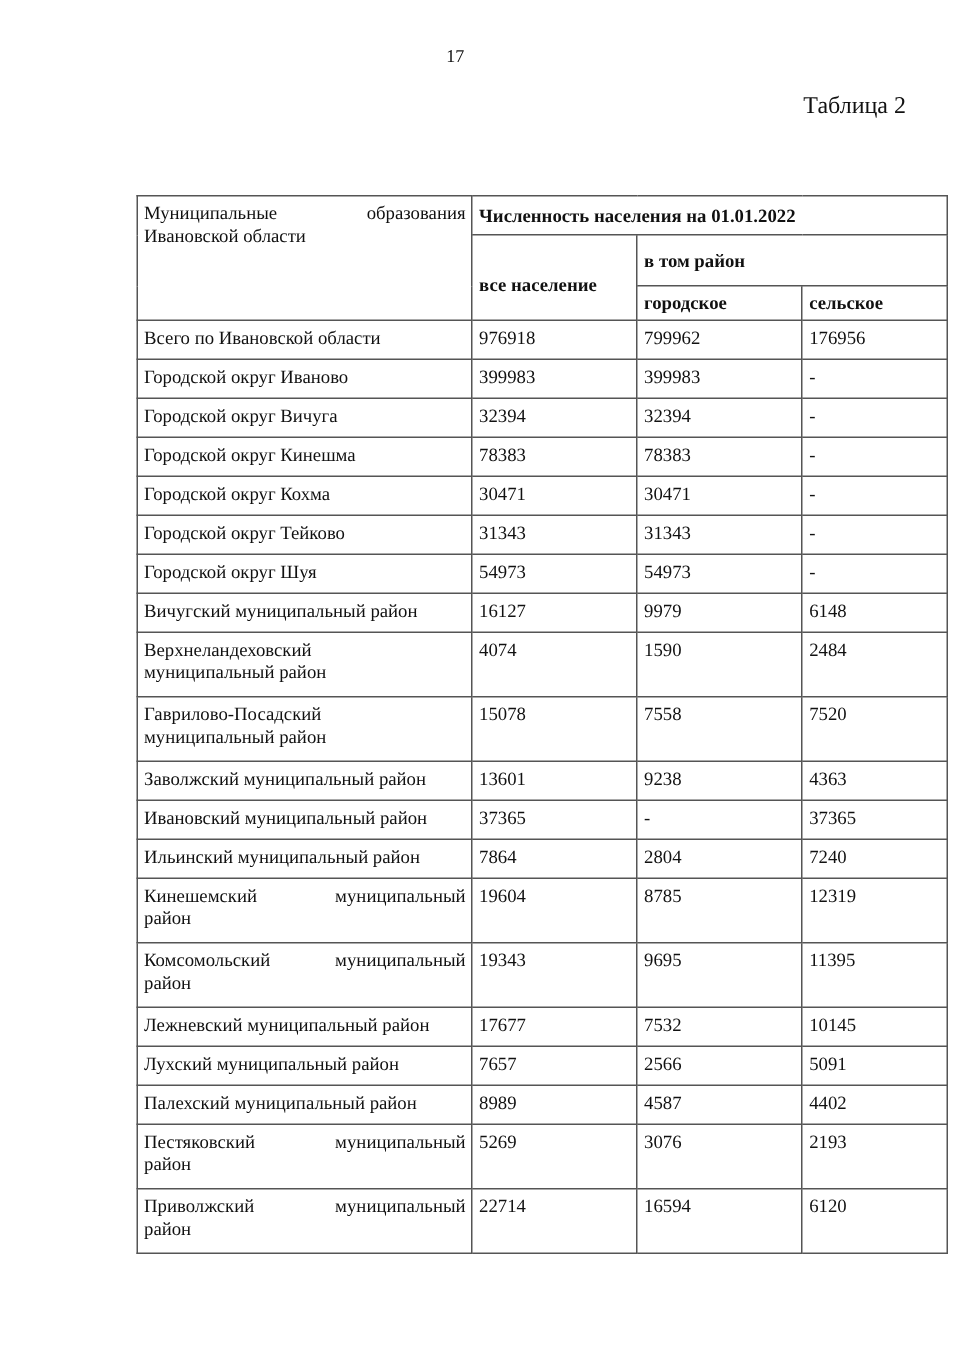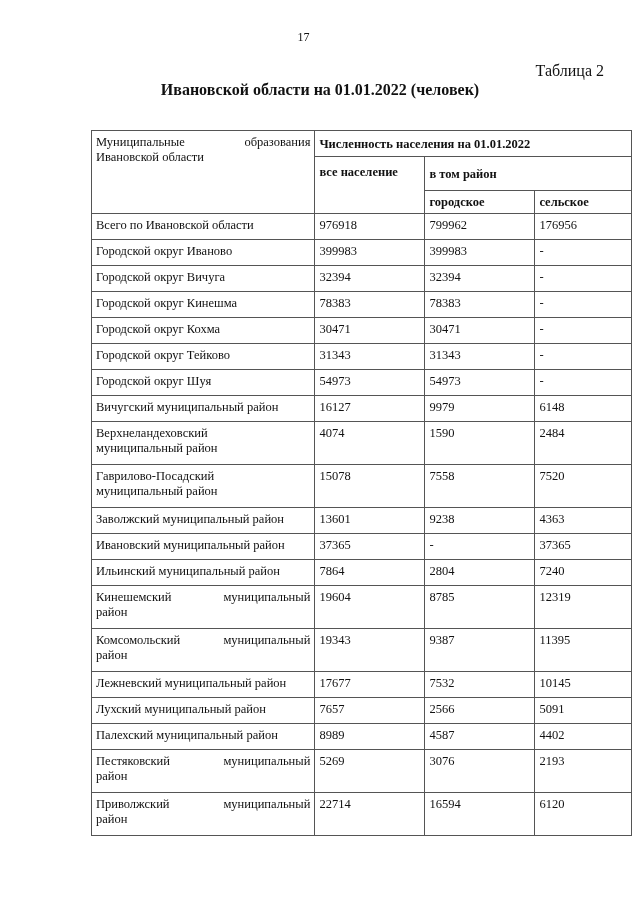--- a/index.html
+++ b/index.html
@@ -37,21 +37,20 @@
   th.h-mid { height: 26px; }
   th.h-bot { height: 12px; }
   .sp { display: flex; justify-content: space-between; }
 </style>
 </head>
 <body>
 
 <div class="page-number">17</div>
 <div class="table-label">Таблица 2</div>
 <div class="title">
-  <div>Ивановской области на 01.01.2022 (человек)</div>
 </div>
 
 <table class="pop">
   <colgroup>
     <col class="col-name">
       <col class="col-v">
       <col class="col-v">
       <col class="col-last">
   </colgroup>
   <thead>
@@ -59,21 +58,21 @@
       <th rowspan="3" style="vertical-align:top;">
         <div class="sp">
           <span>Муниципальные</span>
           <span>образования</span>
         </div>
         <div>Ивановской области</div>
       </th>
       <th colspan="3" class="hb h-top">Численность населения на 01.01.2022</th>
     </tr>
     <tr>
-      <th rowspan="2" class="hb" style="vertical-align:top;padding-top:8px;">все население</th>
+      <th rowspan="2" class="hb" style="vertical-align:top;padding-top:26px;">все население</th>
       <th colspan="2" class="hb h-mid">в том район</th>
     </tr>
     <tr>
       <th class="hb h-bot">городское</th>
       <th class="hb h-bot">сельское</th>
     </tr>
   </thead>
   <tbody>
     <tr class="r1">
       <td>Всего по Ивановской области</td>
@@ -173,21 +172,21 @@
     </tr>
     <tr class="r2">
       <td>
         <div class="sp">
           <span>Комсомольский</span>
           <span>муниципальный</span>
         </div>
         <div>район</div>
       </td>
       <td>19343</td>
-      <td>9387</td>
+      <td>9695</td>
       <td>11395</td>
     </tr>
     <tr class="r1">
       <td>Лежневский муниципальный район</td>
       <td>17677</td>
       <td>7532</td>
       <td>10145</td>
     </tr>
     <tr class="r1">
       <td>Лухский муниципальный район</td>

